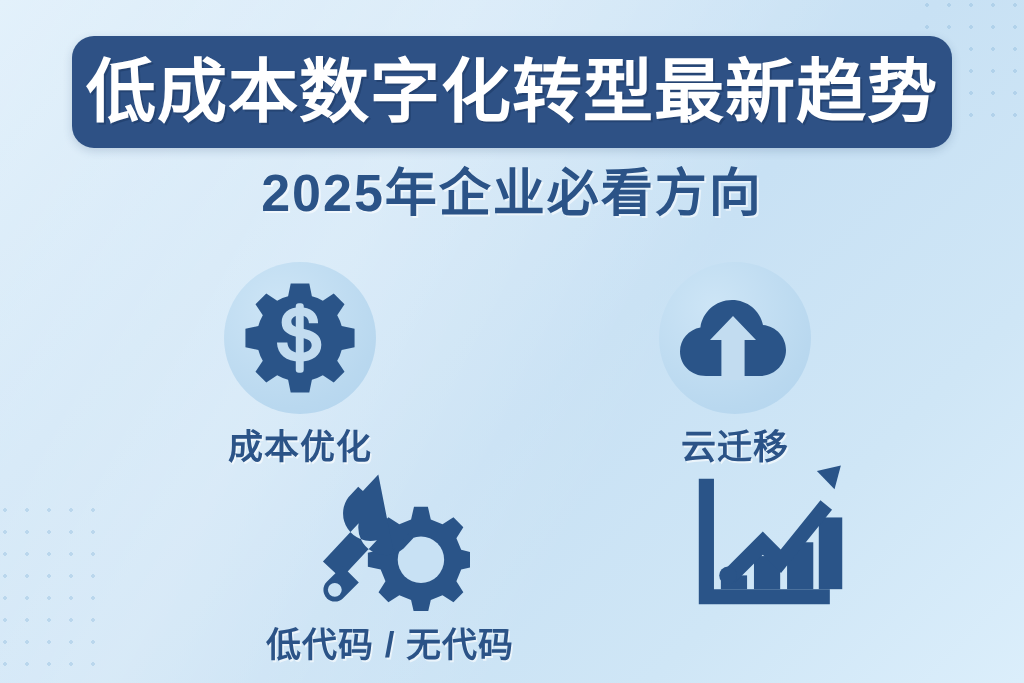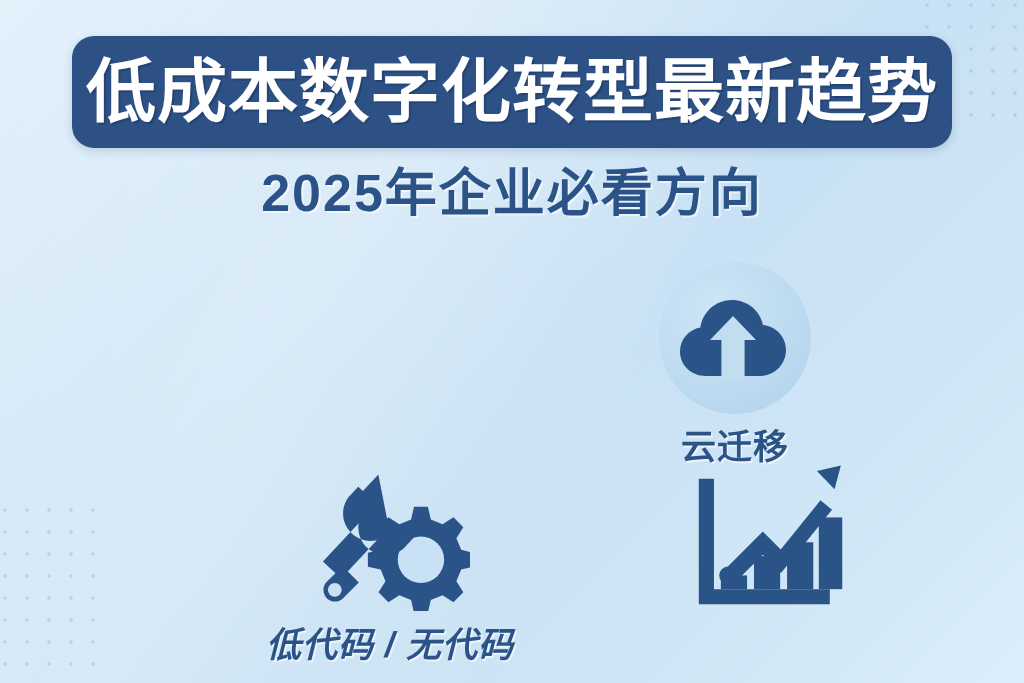--- a/index.html
+++ b/index.html
@@ -106,21 +106,21 @@
   }
   .feature {
     position: absolute;
     width: 330px;
     display: flex;
     flex-direction: column;
     align-items: center;
   }
   .feature.pos-tl { left: 135px; top: 0px; }
   .feature.pos-tr { left: 570px; top: 0px; }
-  .feature.pos-bl { left: 225px; top: 202px; font-style: italic; }
+  .feature.pos-bl { left: 225px; top: 202px; }
   .feature.pos-br { left: 600px; top: 196px; }
 
   .icon-disc {
     width: 152px;
     height: 152px;
     border-radius: 50%;
     background: radial-gradient(circle at 36% 30%, #cde5f6 0%, #b9d8ef 70%, #b2d4ee 100%);
     display: flex;
     align-items: center;
     justify-content: center;
@@ -158,20 +158,47 @@
   <div class="dots dots-bl"></div>
 
   <div class="banner">
     <div class="banner-text">低成本数字化转型最新趋势</div>
   </div>
 
   <div class="subtitle">2025年企业必看方向</div>
 
   <div class="grid">
 
+    <div class="feature pos-tl">
+      <div class="icon-disc">
+        <span>
+          <svg width="124" height="124" viewBox="0 0 100 100" aria-hidden="true">
+            <path fill="#2a5488" d="M50 6 L57.5 6 L59.6 16.4 A35 35 0 0 1 68.4 20 L77.2 14.1 L85.9 22.8
+                     L80 31.6 A35 35 0 0 1 83.6 40.4 L94 42.5 L94 57.5 L83.6 59.6
+                     A35 35 0 0 1 80 68.4 L85.9 77.2 L77.2 85.9 L68.4 80
+                     A35 35 0 0 1 59.6 83.6 L57.5 94 L42.5 94 L40.4 83.6
+                     A35 35 0 0 1 31.6 80 L22.8 85.9 L14.1 77.2 L20 68.4
+                     A35 35 0 0 1 16.4 59.6 L6 57.5 L6 42.5 L16.4 40.4
+                     A35 35 0 0 1 20 31.6 L14.1 22.8 L22.8 14.1 L31.6 20
+                     A35 35 0 0 1 40.4 16.4 L42.5 6 Z"></path>
+
+            <g fill="#c2dcf0">
+              <rect x="46.6" y="22" width="6.4" height="56" rx="2.4"></rect>
+              <path d="M64.6 38.2 C64.6 29.6 58.4 25.2 49.8 25.2 C41.4 25.2 35.2 29.9 35.2 37.4
+                       C35.2 45.2 41.6 47.8 50.2 49.6 C56.6 50.9 59.4 52.3 59.4 55.9
+                       C59.4 59.6 55.8 61.9 50.2 61.9 C44 61.9 40.2 59 39.8 53.6
+                       L31.4 53.6 C31.8 63.2 38.6 69 50.2 69 C59.8 69 67.2 64.2 67.2 55.5
+                       C67.2 47.2 60.8 44.1 51.6 42.3 C45.4 41 43 39.6 43 36.6
+                       C43 33.5 46 31.8 50.2 31.8 C54.8 31.8 57 34 57.2 38.2 Z"></path>
+            </g>
+          </svg>
+        </span>
+      </div>
+      <div class="feature-label">成本优化</div>
+    </div>
 
     <div class="feature pos-tr">
       <div class="icon-disc">
         <span>
           <svg width="126" height="110" viewBox="0 0 126 100" aria-hidden="true">
             <path fill="#2a5488" d="M34 88 C19 88 8 77 8 63.5 C8 51.5 16.8 41.6 28.4 39.6
                      C30.4 24.4 43.4 12 60 12 C75.2 12 88 22.6 91 37
                      C104.4 38.4 114 49.2 114 62 C114 76.2 102.6 88 88 88 Z"></path>
 
             <path fill="#c2dcf0" d="M61 28 L84 52 L72.6 52 L72.6 92 L49.4 92 L49.4 52 L38 52 Z"></path>

